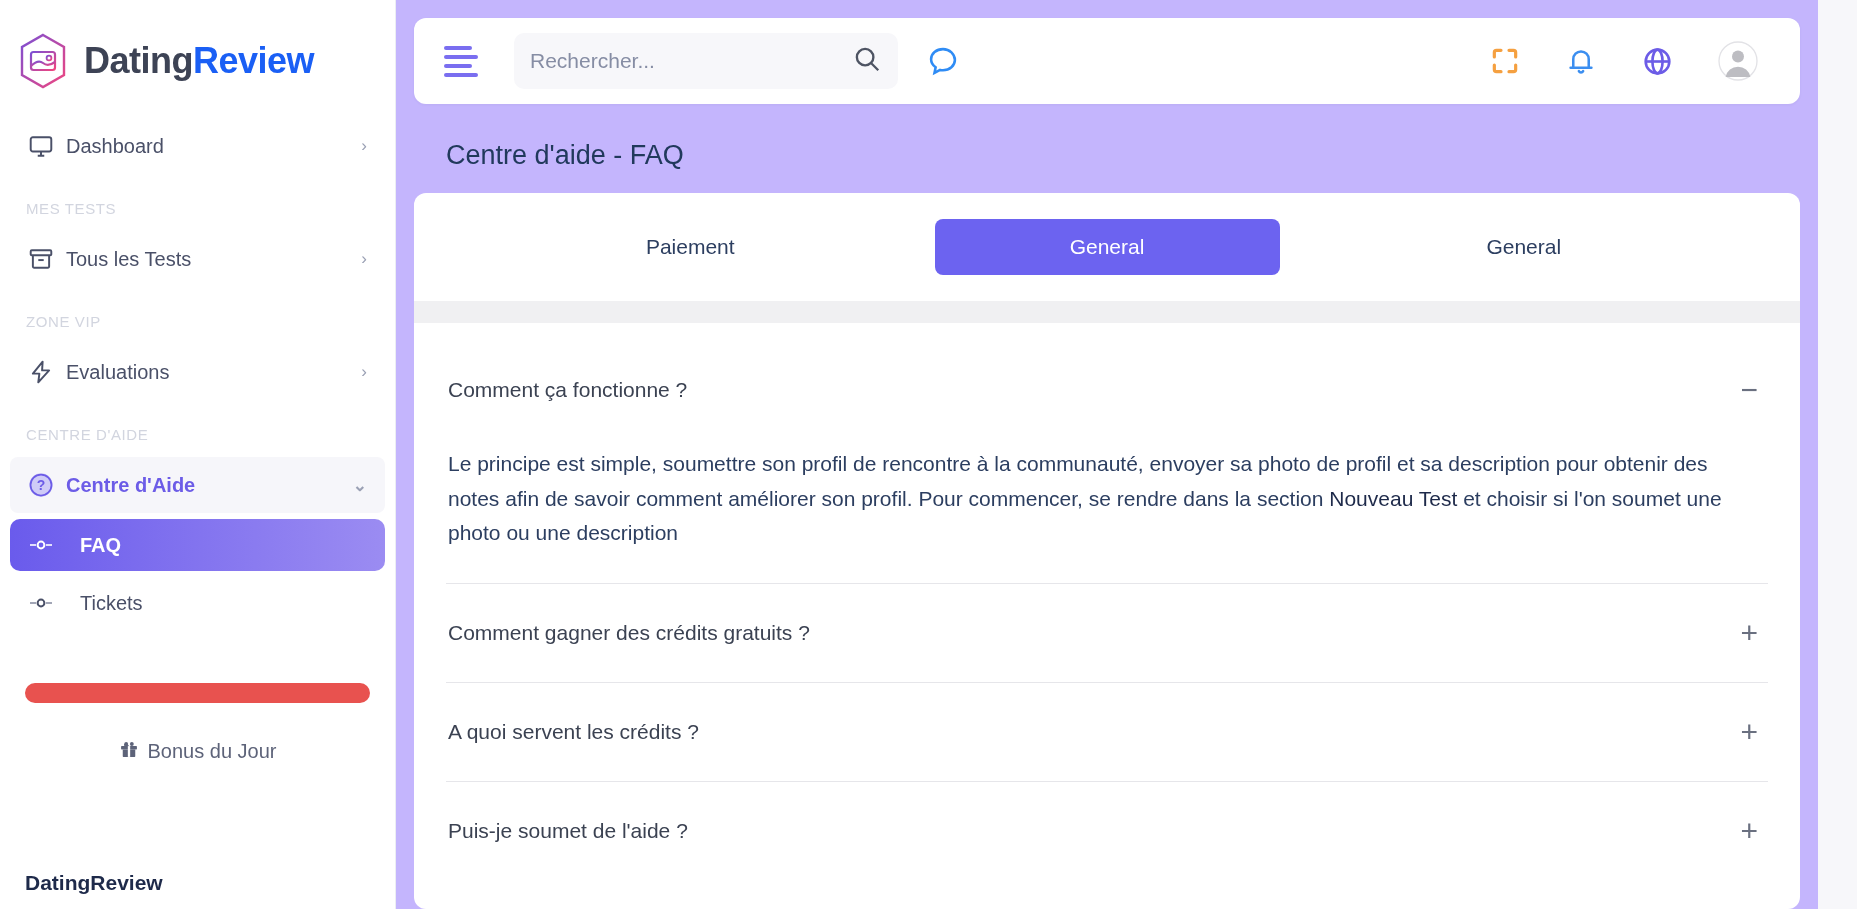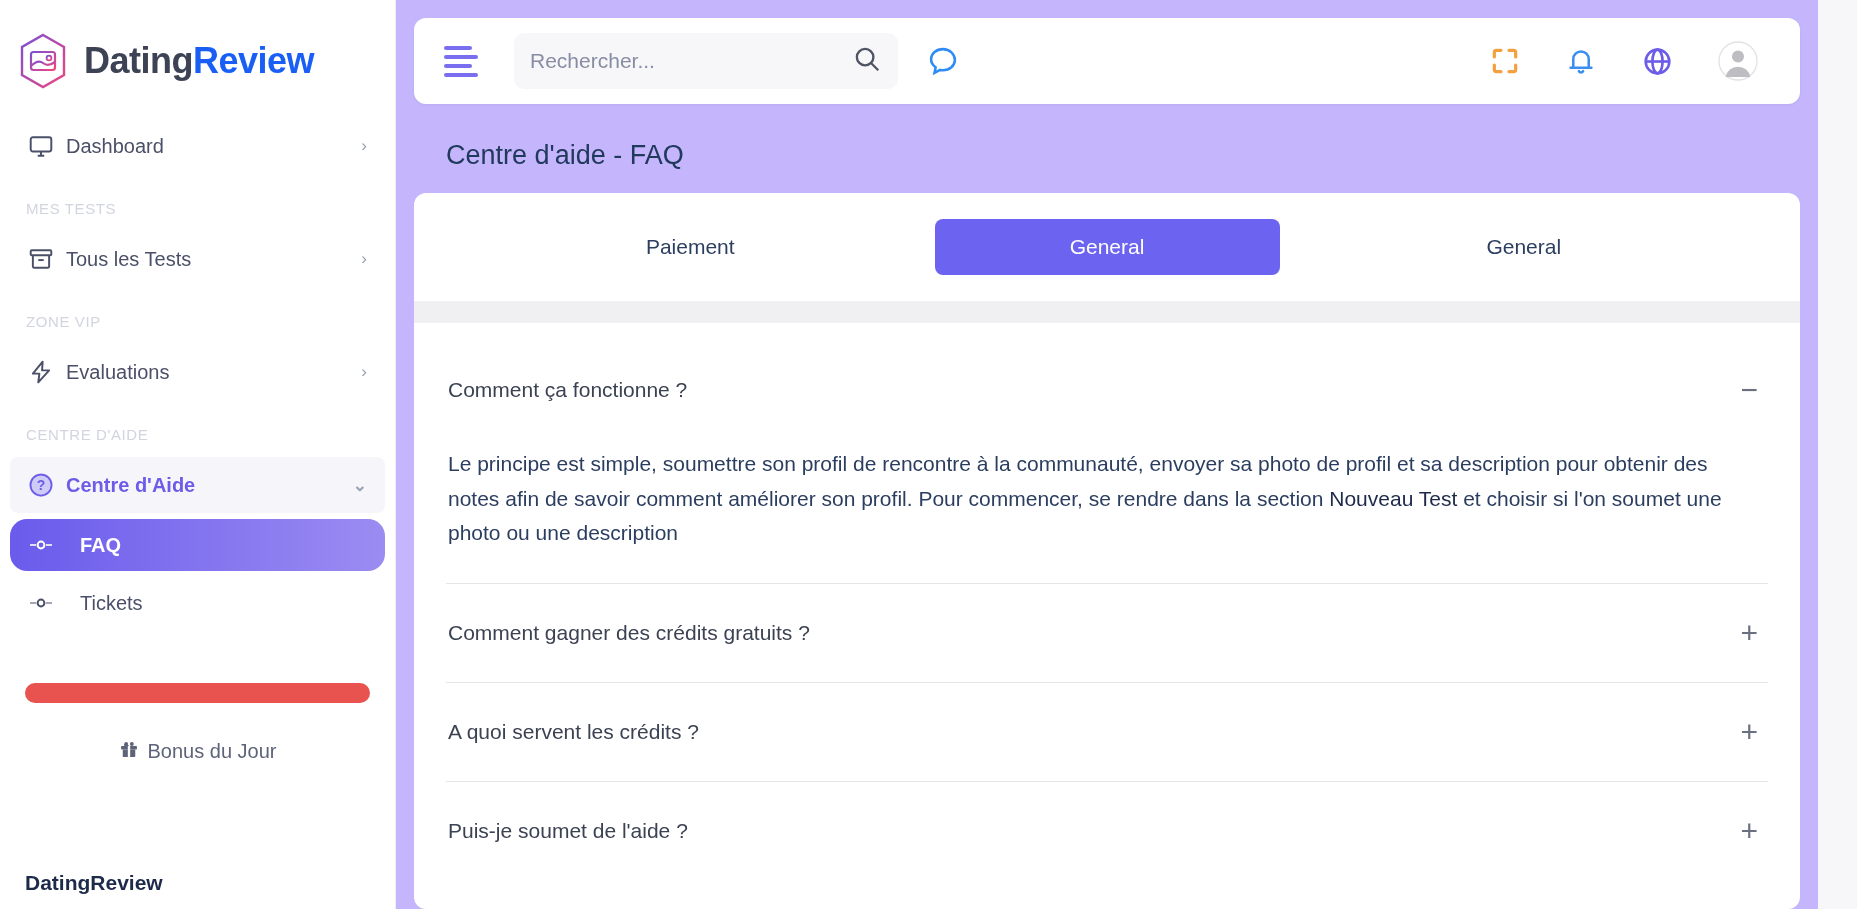--- a/index.html
+++ b/index.html
@@ -42,21 +42,21 @@
     color: #4a5068; font-size: 20px;
   }
   .nav-item .ic { width: 34px; display: flex; align-items: center; justify-content: center; flex: none; }
   .nav-item .lbl { margin-left: 8px; flex: 1; }
   .nav-item .chev { color: #9aa0b4; font-size: 17px; padding-right: 4px; }
   .nav-item.active-parent { background: #f6f6fa; color: #6c5ce7; font-weight: 700; }
 
   .sub-item {
     display: flex; align-items: center;
     height: 52px; margin: 6px 10px; padding: 0 14px;
-    border-radius: 17px; cursor: pointer;
+    border-radius: 10px; cursor: pointer;
     color: #4a5068; font-size: 20px;
   }
   .sub-item .dotic { width: 34px; display: flex; align-items: center; justify-content: center; flex: none; }
   .sub-item .lbl { margin-left: 22px; }
   .sub-item.active {
     background: linear-gradient(90deg,#6a5bec 0%, #9b8cf2 100%);
     color: #ffffff; font-weight: 700;
   }
 
   .red-bar {

